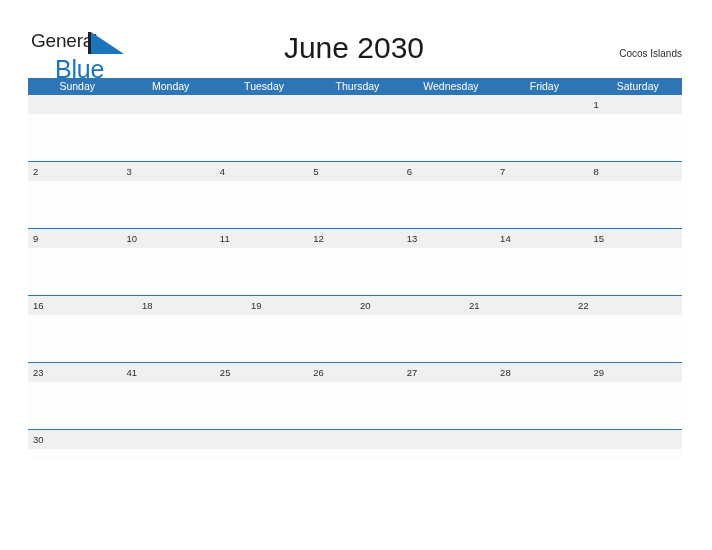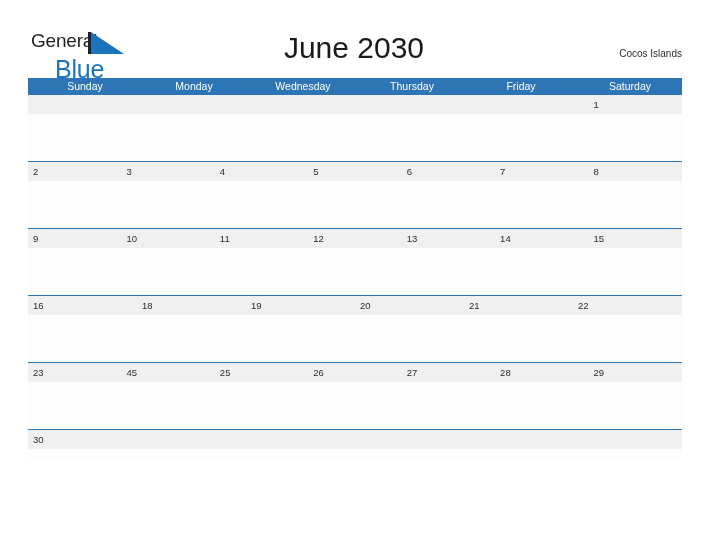--- a/index.html
+++ b/index.html
@@ -193,22 +193,23 @@
     <div class="month-title">June 2030</div>
 
     <div class="locale-label">Cocos Islands</div>
   </div>
 
   <div class="calendar">
 
     <div class="weekday-header">
       <div class="weekday-cell">Sunday</div>
       <div class="weekday-cell">Monday</div>
+      <div class="weekday-cell">Tuesday</div>
+      <div class="weekday-cell">Thursday</div>
       <div class="weekday-cell">Wednesday</div>
-      <div class="weekday-cell">Thursday</div>
       <div class="weekday-cell">Friday</div>
       <div class="weekday-cell">Saturday</div>
     </div>
 
     <div class="week-row">
       <div class="date-band">
         <div class="day-cell"></div>
         <div class="day-cell"></div>
         <div class="day-cell"></div>
         <div class="day-cell"></div>
@@ -253,21 +254,21 @@
         <div class="day-cell">20</div>
         <div class="day-cell">21</div>
         <div class="day-cell">22</div>
       </div>
       <div class="row-body"></div>
     </div>
 
     <div class="week-row">
       <div class="date-band">
         <div class="day-cell">23</div>
-        <div class="day-cell">45</div>
+        <div class="day-cell">41</div>
         <div class="day-cell">25</div>
         <div class="day-cell">26</div>
         <div class="day-cell">27</div>
         <div class="day-cell">28</div>
         <div class="day-cell">29</div>
       </div>
       <div class="row-body"></div>
     </div>
 
     <div class="week-row last">

